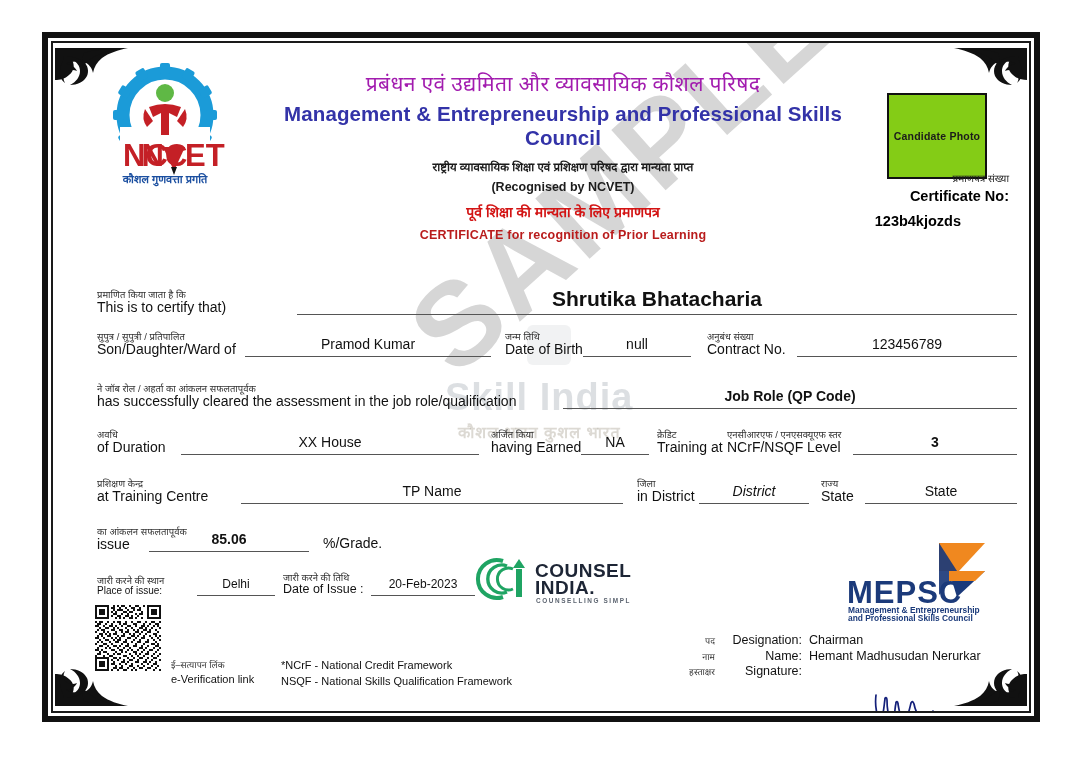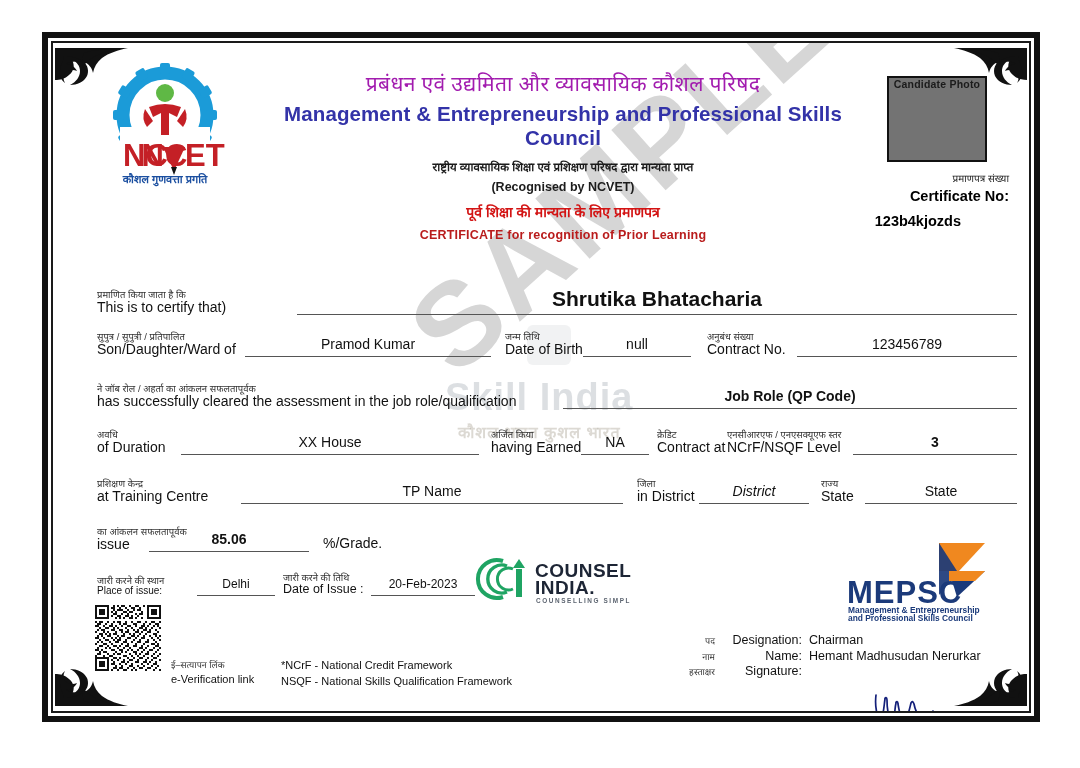--- a/index.html
+++ b/index.html
@@ -87,24 +87,24 @@
     font-size: 20.5px; font-weight: 700; color: #3333a8;
     margin-top: 5px; letter-spacing: .1px;
   }
   .hdr .h-sub-hi { font-size: 11.5px; font-weight: 700; color: #1c1c1c; margin-top: 9px; }
   .hdr .h-sub-en { font-size: 12.5px; font-weight: 700; color: #1c1c1c; margin-top: 6px; }
   .hdr .h-red-hi { font-size: 14px; font-weight: 700; color: #d31414; margin-top: 8px; }
   .hdr .h-red-en { font-size: 12.5px; font-weight: 700; color: #b91c1c; margin-top: 7px; letter-spacing: .2px; }
 
   
   .photo-box {
-    position: absolute; right: 42px; top: 33px;
+    position: absolute; right: 42px; top: 50px;
     width: 100px; height: 86px;
-    border: 2.5px solid #111; background:#737373;
-    display:flex; justify-content:center;
+    border: 2.5px solid #111; background:#84cc16;
+    display:flex; align-items:center; justify-content:center;
   }
   .photo-box span { font-size: 10.5px; font-weight: 700; color:#1b1b1b; letter-spacing:.2px; }
   .certno { position:absolute; right: 20px; top: 128px; width: 190px; text-align: right; }
   .certno .cn-hi { font-size: 10px; color:#222; }
   .certno .cn-en { font-size: 14.5px; font-weight: 700; color:#000; margin-top: 3px; }
   .certno .cn-val { font-size: 14.5px; font-weight: 700; color:#000; margin-top: 9px; text-align:right; padding-right: 48px;}
 
   
   .body-area { position:absolute; left: 0; top: 244px; width: 100%; }
 
@@ -283,21 +283,21 @@
             <span class="en">of Duration</span>
           </div>
           <div class="fill" style="width:298px;">XX House</div>
           <div class="lbl" style="width:102px; padding-left:12px;">
             <span class="hi">अर्जित किया</span>
             <span class="en">having Earned</span>
           </div>
           <div class="fill" style="width:68px;">NA</div>
           <div class="lbl" style="width:78px; padding-left:8px;">
             <span class="hi">क्रेडिट</span>
-            <span class="en">Contract at</span>
+            <span class="en">Training at</span>
           </div>
           <div class="lbl" style="width:126px;">
             <span class="hi">एनसीआरएफ / एनएसक्यूएफ स्तर</span>
             <span class="en">NCrF/NSQF Level</span>
           </div>
           <div class="fill bold" style="flex:1;">3</div>
         </div>
 
         <div class="row" style="left:44px; top:192px; width:920px;">
           <div class="lbl" style="width:144px;">

